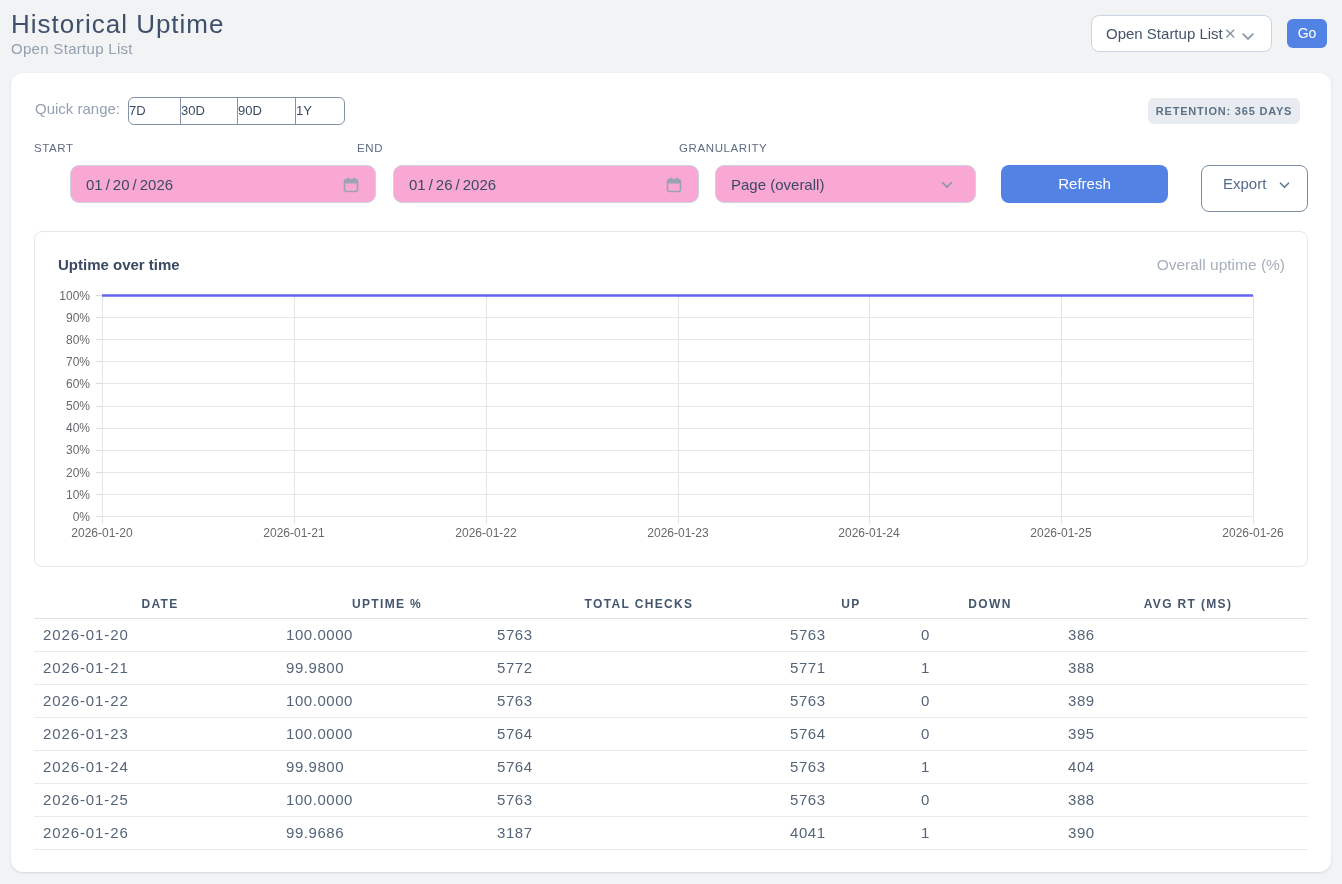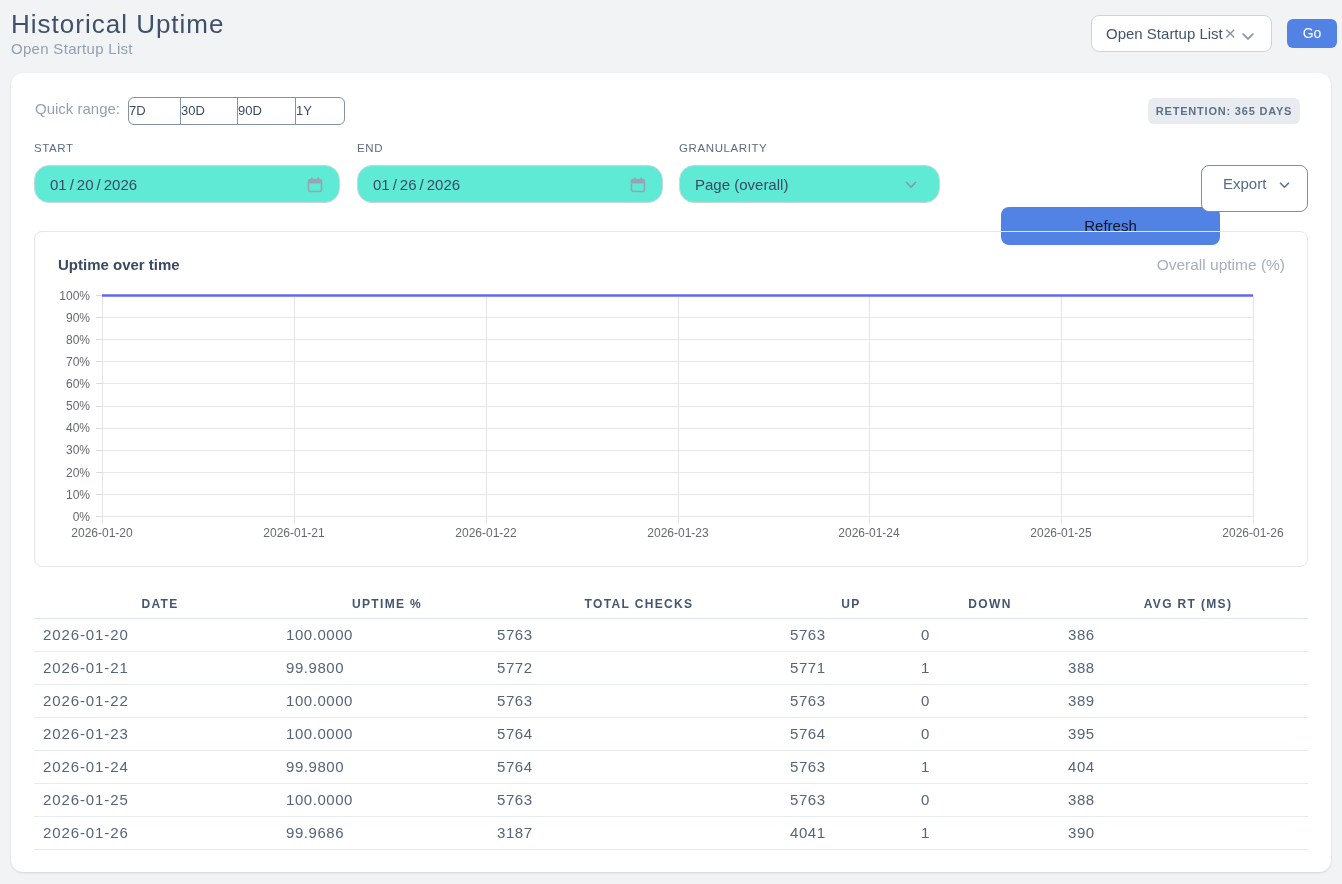--- a/index.html
+++ b/index.html
@@ -7,32 +7,32 @@
   body { background:#f1f3f5; font-family:"Liberation Sans", sans-serif; position:relative; overflow:hidden; }
   .abs { position:absolute; }
   
   .h1 { left:11px; top:9px; font-size:26px; font-weight:400; color:#3f506a; letter-spacing:1px; }
   .sub { left:11px; top:40px; font-size:15px; color:#94a0b0; letter-spacing:0.3px; }
   .sp-label { top:28px; right:259px; font-size:12px; color:#5b6b80; letter-spacing:0.6px; font-weight:400;margin-top:43px; }
   .sp-select { left:1091px; top:15px; width:181px; height:37px; background:#fff; border:1px solid #cbd5e1; border-radius:8px; }
   .sp-select .txt { position:absolute; left:14px; top:9px; font-size:15px; color:#44546a; }
   .sp-select .x { position:absolute; left:132px; top:9px; font-size:15px; color:#8b96a5; }
   .sp-select .chev { position:absolute; right:17px; top:17px; }
-  .go { left:1287px; top:19px; width:50px; height:29px; background:#5282e4; border-radius:6px; color:#fff; font-size:14px; text-align:center; line-height:29px; }
+  .go { left:1287px; top:19px; width:40px; height:29px; background:#5282e4; border-radius:6px; color:#fff; font-size:14px; text-align:center; line-height:29px; }
   
   .card { left:11px; top:73px; width:1320px; height:799px; background:#fff; border-radius:12px; box-shadow:0 1px 2px rgba(16,24,40,.05), 0 1px 3px rgba(16,24,40,.08); }
   .qr-label { left:24px; top:27px; font-size:15px; color:#94a0b4; }
   .btn-group { left:117px; top:24px; height:28px; display:flex; border:1px solid #8292a9; border-radius:6px; overflow:hidden; }
   .btn-group div { font-size:13px; color:#3b4a63; text-align:left; line-height:26px; border-left:1px solid #8292a9; }
   .btn-group div:first-child { border-left:none; }
   .badge { left:1137px; top:25px; width:152px; height:26px; background:#e8ecf1; border-radius:6px; font-size:11px; font-weight:700; color:#5b7188; letter-spacing:0.8px; line-height:26px; text-align:center; }
   .flabel { top:69px; font-size:11.5px; color:#5d6c82; letter-spacing:0.6px; font-weight:400; }
-  .field { top:92px; height:38px; background:#5eead4; border:1px solid #cbd5e1; border-radius:15px; }
+  .field { top:92px; height:38px; background:#f9a8d4; border:1px solid #cbd5e1; border-radius:9px;margin-left:36px; }
   .field .val { position:absolute; left:15px; top:10px; font-size:15px; color:#3b4a63; }
-  .refresh { left:990px; top:92px; width:219px; height:38px; background:#5282e4; border-radius:8px; color:#0f172a; font-size:15px; text-align:center; line-height:38px;margin-top:42px; }
+  .refresh { left:990px; top:92px; width:167px; height:38px; background:#5282e4; border-radius:8px; color:#ffffff; font-size:15px; text-align:center; line-height:38px; }
   .export { left:1190px; top:92px; width:107px; height:47px; background:#fff; border:1px solid #7d8da6; border-radius:8px; font-size:15px; color:#556b8c; }
   
   .chart-panel { left:23px; top:158px; width:1274px; height:336px; border:1px solid #e5e7eb; border-radius:8px; }
   .ct { left:23px; top:24px; font-size:15px; font-weight:700; color:#3b4a63; }
   .cr { right:22px; top:24px; font-size:15.5px; color:#a6afbc; }
   
   table { position:absolute; left:23px; top:511px; width:1274px; border-collapse:collapse; table-layout:fixed; }
   th { font-size:12px; font-weight:700; color:#44566e; letter-spacing:1.35px; text-align:center; padding:7px 0 0 9px; height:34px; border-bottom:1px solid #dde3ea; }
   td { font-size:15px; color:#556579; letter-spacing:0.55px; padding:0 0 0 9px; height:33px; border-bottom:1px solid #e7ebf0; }
   td:first-child { letter-spacing:0.9px; }

